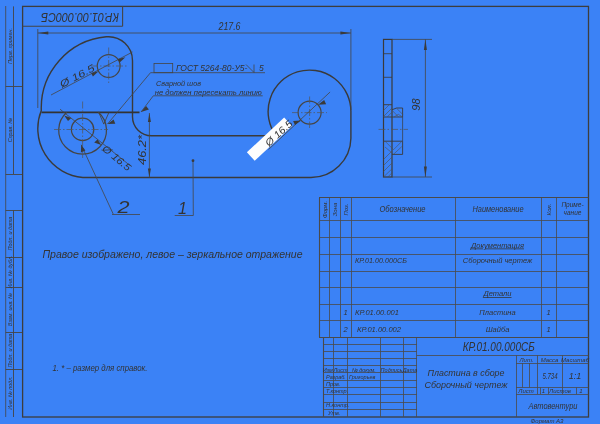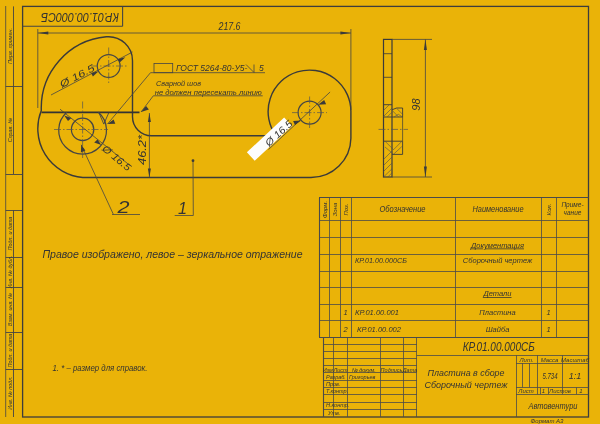--- a/index.html
+++ b/index.html
@@ -1,16 +1,16 @@
 <!DOCTYPE html>
 <html><head>
 <meta charset="utf-8">
 <style>
   html,body{margin:0;padding:0;background:#fff;}
-  #sheet{position:relative;width:600px;height:424px;background:#eab308;overflow:hidden;}
+  #sheet{position:relative;width:600px;height:424px;background:#3b82f6;overflow:hidden;}
   svg{position:absolute;left:0;top:0;}
   text{font-family:"Liberation Sans",sans-serif;fill:#333;}
 </style>
 </head>
 <body>
 <div id="sheet">
 <svg width="600" height="424" viewBox="0 0 600 424">
   <g fill="none" stroke="#454545" stroke-width="0.9">
 
   <line x1="5.7" y1="6" x2="5.7" y2="417" stroke-width="0.8"></line>

